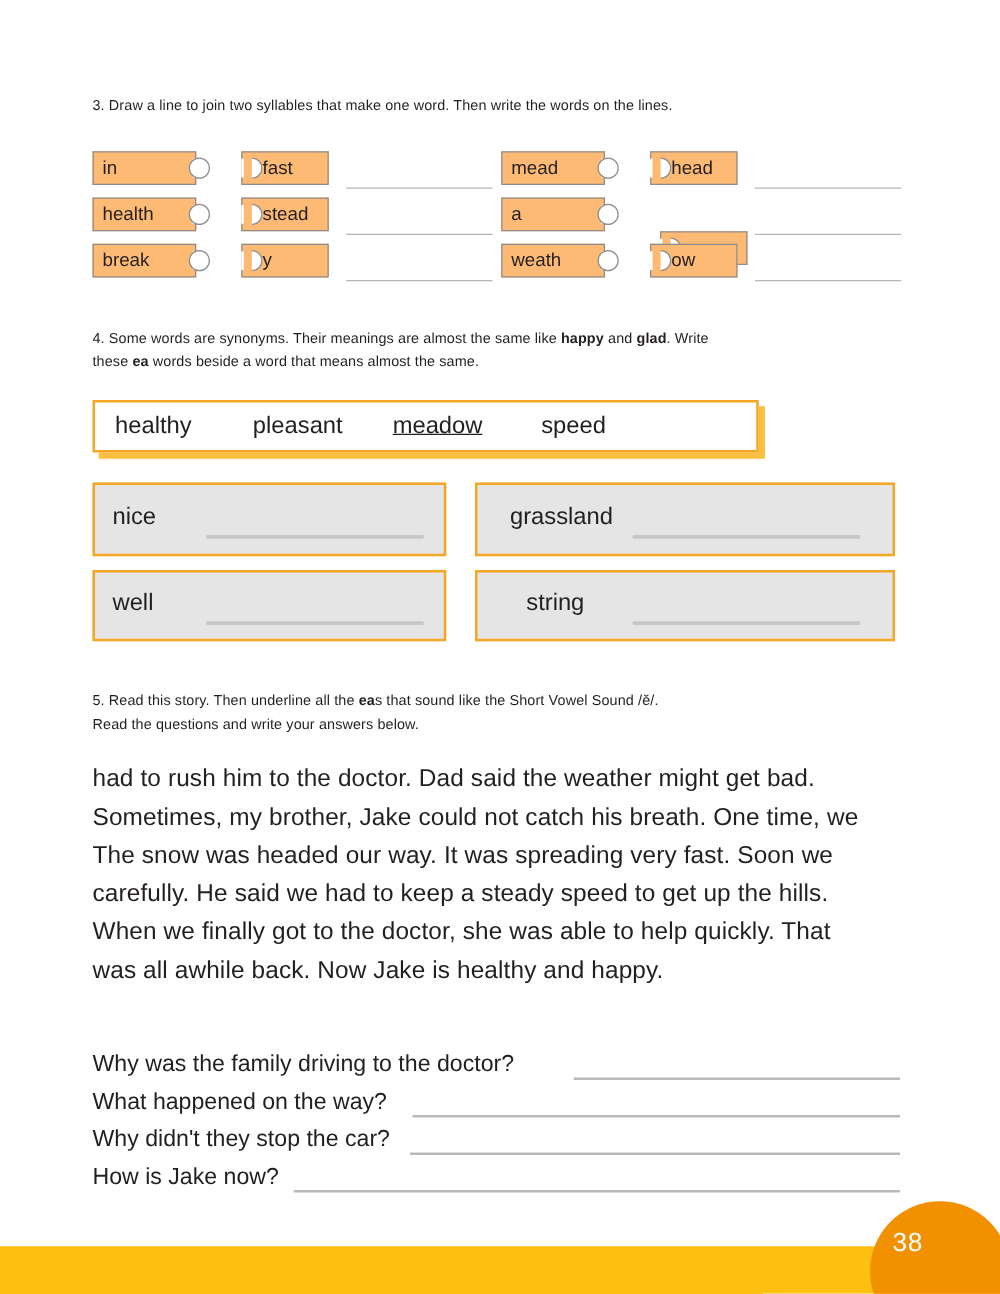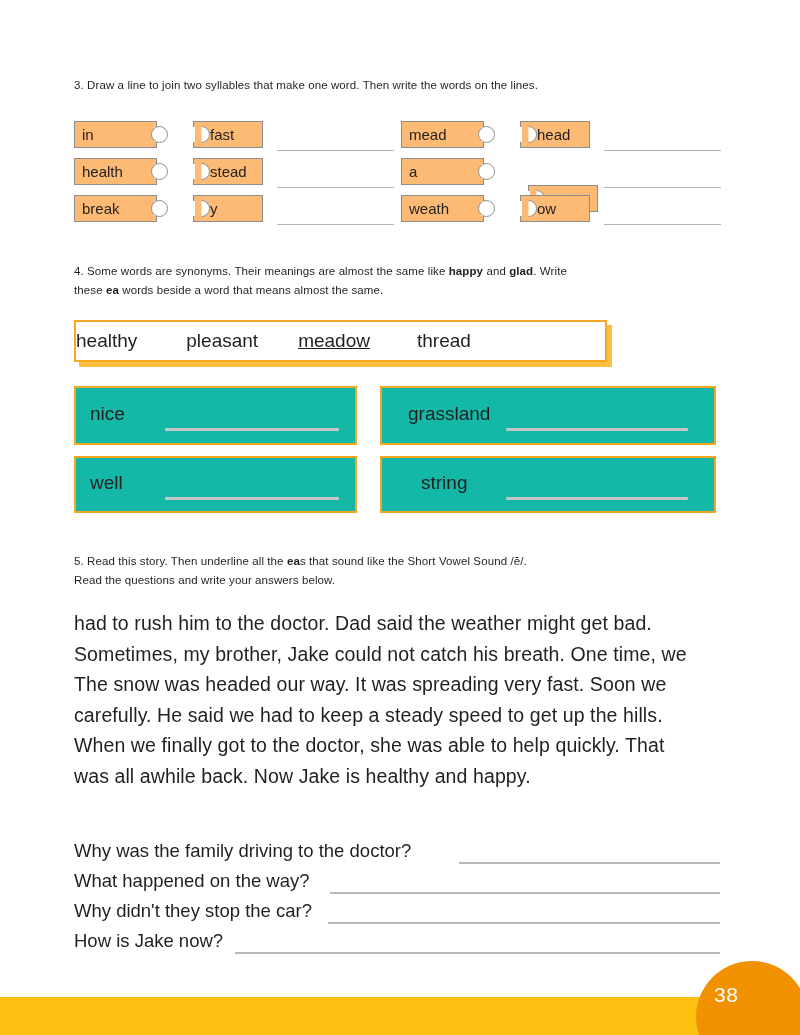--- a/index.html
+++ b/index.html
@@ -123,21 +123,21 @@
     font-size: 19px;
     color: #231f20;
     white-space: nowrap;
   }
 
   
   .abox {
     position: absolute;
     box-sizing: border-box;
     border: 2px solid #f5a623;
-    background: #14b8a6;
+    background: #e5e5e5;
   }
   .abox .alabel {
     position: absolute;
     font-size: 19px;
     color: #231f20;
     white-space: nowrap;
   }
   .abox .aline {
     position: absolute;
     height: 3px;
@@ -296,24 +296,24 @@
     </div>
   </div>
 
   <div class="instr" style="left:74px; top:262px; width:650px;">
     <span>4. Some words are synonyms. Their meanings are almost the same like </span><b>happy</b><span> and </span><b>glad</b><span>. Write</span>
     <br>
     <span>these </span><b>ea</b><span> words beside a word that means almost the same.</span>
   </div>
 
   <div class="wordbank" style="left:74px; top:320px; width:533px; height:42px;">
-    <span class="wb-word" style="">healthy</span>
+    <span class="wb-word" style="margin-left:16px;">healthy</span>
     <span class="wb-word" style="margin-left:49px;">pleasant</span>
     <span class="wb-word" style="margin-left:40px;text-decoration:underline;">meadow</span>
-    <span class="wb-word" style="margin-left:47px;">thread</span>
+    <span class="wb-word" style="margin-left:47px;">speed</span>
   </div>
 
   <div class="abox" style="left:74px; top:386px; width:283px; height:59px;">
     <span class="alabel" style="left:14px; top:15px;">nice</span>
     <span class="aline" style="left:89px; top:40px; width:174px;"></span>
   </div>
 
   <div class="abox" style="left:380px; top:386px; width:336px; height:59px;">
     <span class="alabel" style="left:16px; top:15px;margin-left:10px;">grassland</span>
     <span class="aline" style="left:124px; top:40px; width:182px;"></span>

